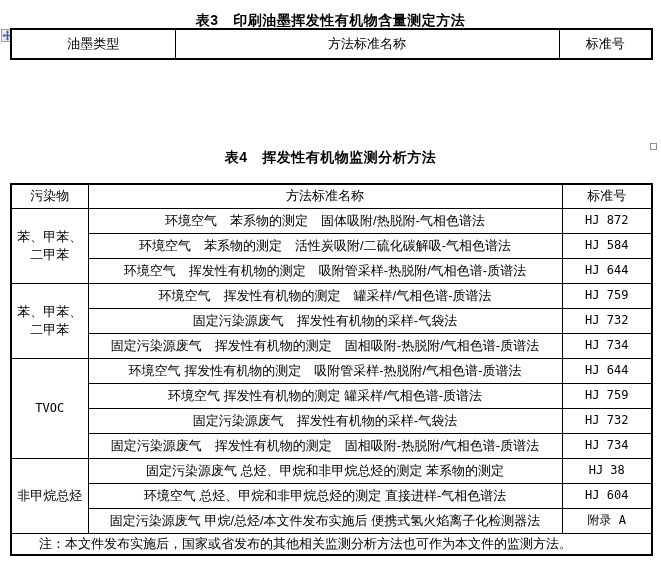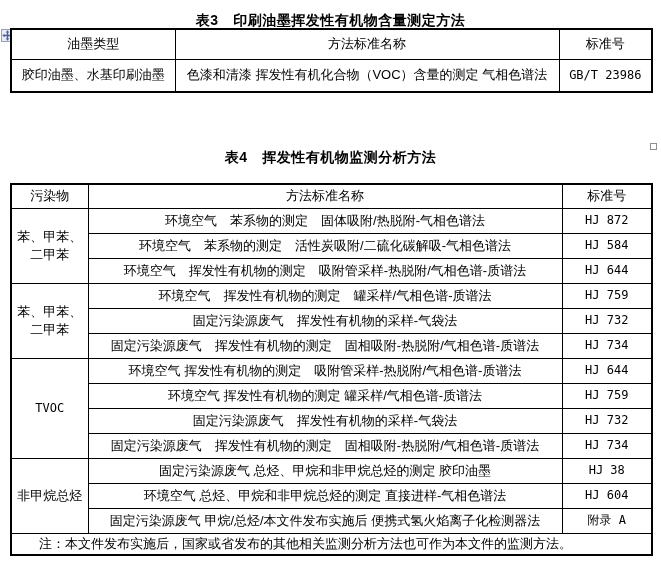--- a/index.html
+++ b/index.html
@@ -71,25 +71,20 @@
       <col style="width:164px">
         <col style="width:384px">
         <col style="width:93px">
     </colgroup>
     <tbody>
         <tr class="hdr">
       <th>油墨类型</th>
       <th>方法标准名称</th>
       <th>标准号</th>
     </tr>
-    <tr class="data">
-      <td>胶印油墨、水基印刷油墨</td>
-      <td>色漆和清漆 挥发性有机化合物（VOC）含量的测定 气相色谱法</td>
-      <td class="mono">GB/T 23986</td>
-    </tr>
   </tbody>
     </table>
 
   <div class="resize-handle"></div>
 
   <div class="tbl-title" id="title4">表4　挥发性有机物监测分析方法</div>
 
   <table id="table4">
     <colgroup>
       <col style="width:77px">
@@ -144,21 +139,21 @@
       <td>固定污染源废气　挥发性有机物的采样-气袋法</td>
       <td class="mono">HJ 732</td>
     </tr>
     <tr class="data">
       <td>固定污染源废气　挥发性有机物的测定　固相吸附-热脱附/气相色谱-质谱法</td>
       <td class="mono">HJ 734</td>
     </tr>
 
     <tr class="data">
       <td rowspan="3">非甲烷总烃</td>
-      <td>固定污染源废气 总烃、甲烷和非甲烷总烃的测定 胶印油墨</td>
+      <td>固定污染源废气 总烃、甲烷和非甲烷总烃的测定 苯系物的测定</td>
       <td class="mono">HJ 38</td>
     </tr>
     <tr class="data">
       <td>环境空气 总烃、甲烷和非甲烷总烃的测定 直接进样-气相色谱法</td>
       <td class="mono">HJ 604</td>
     </tr>
     <tr class="data">
       <td>固定污染源废气 甲烷/总烃/本文件发布实施后 便携式氢火焰离子化检测器法</td>
       <td class="mono">附录 A</td>
     </tr>

